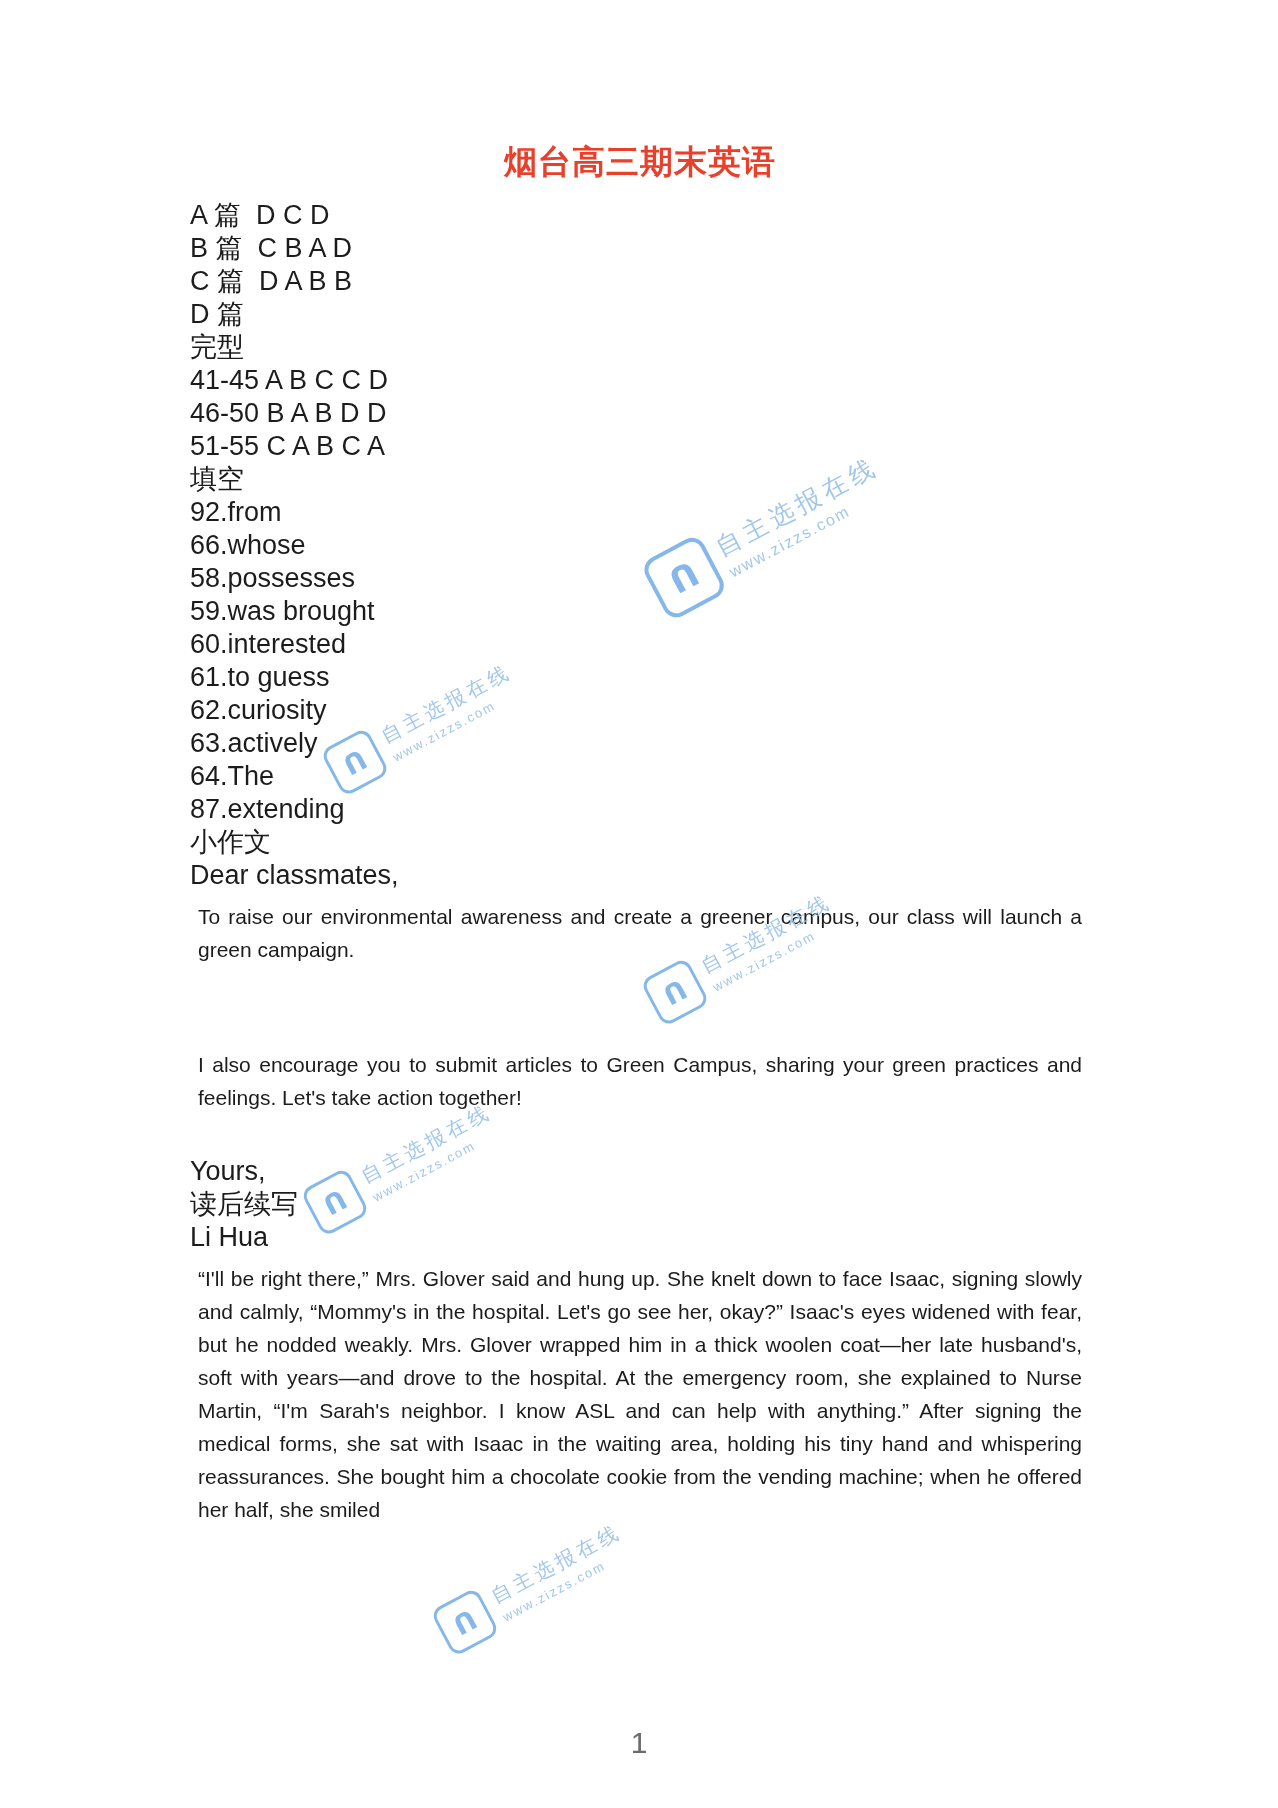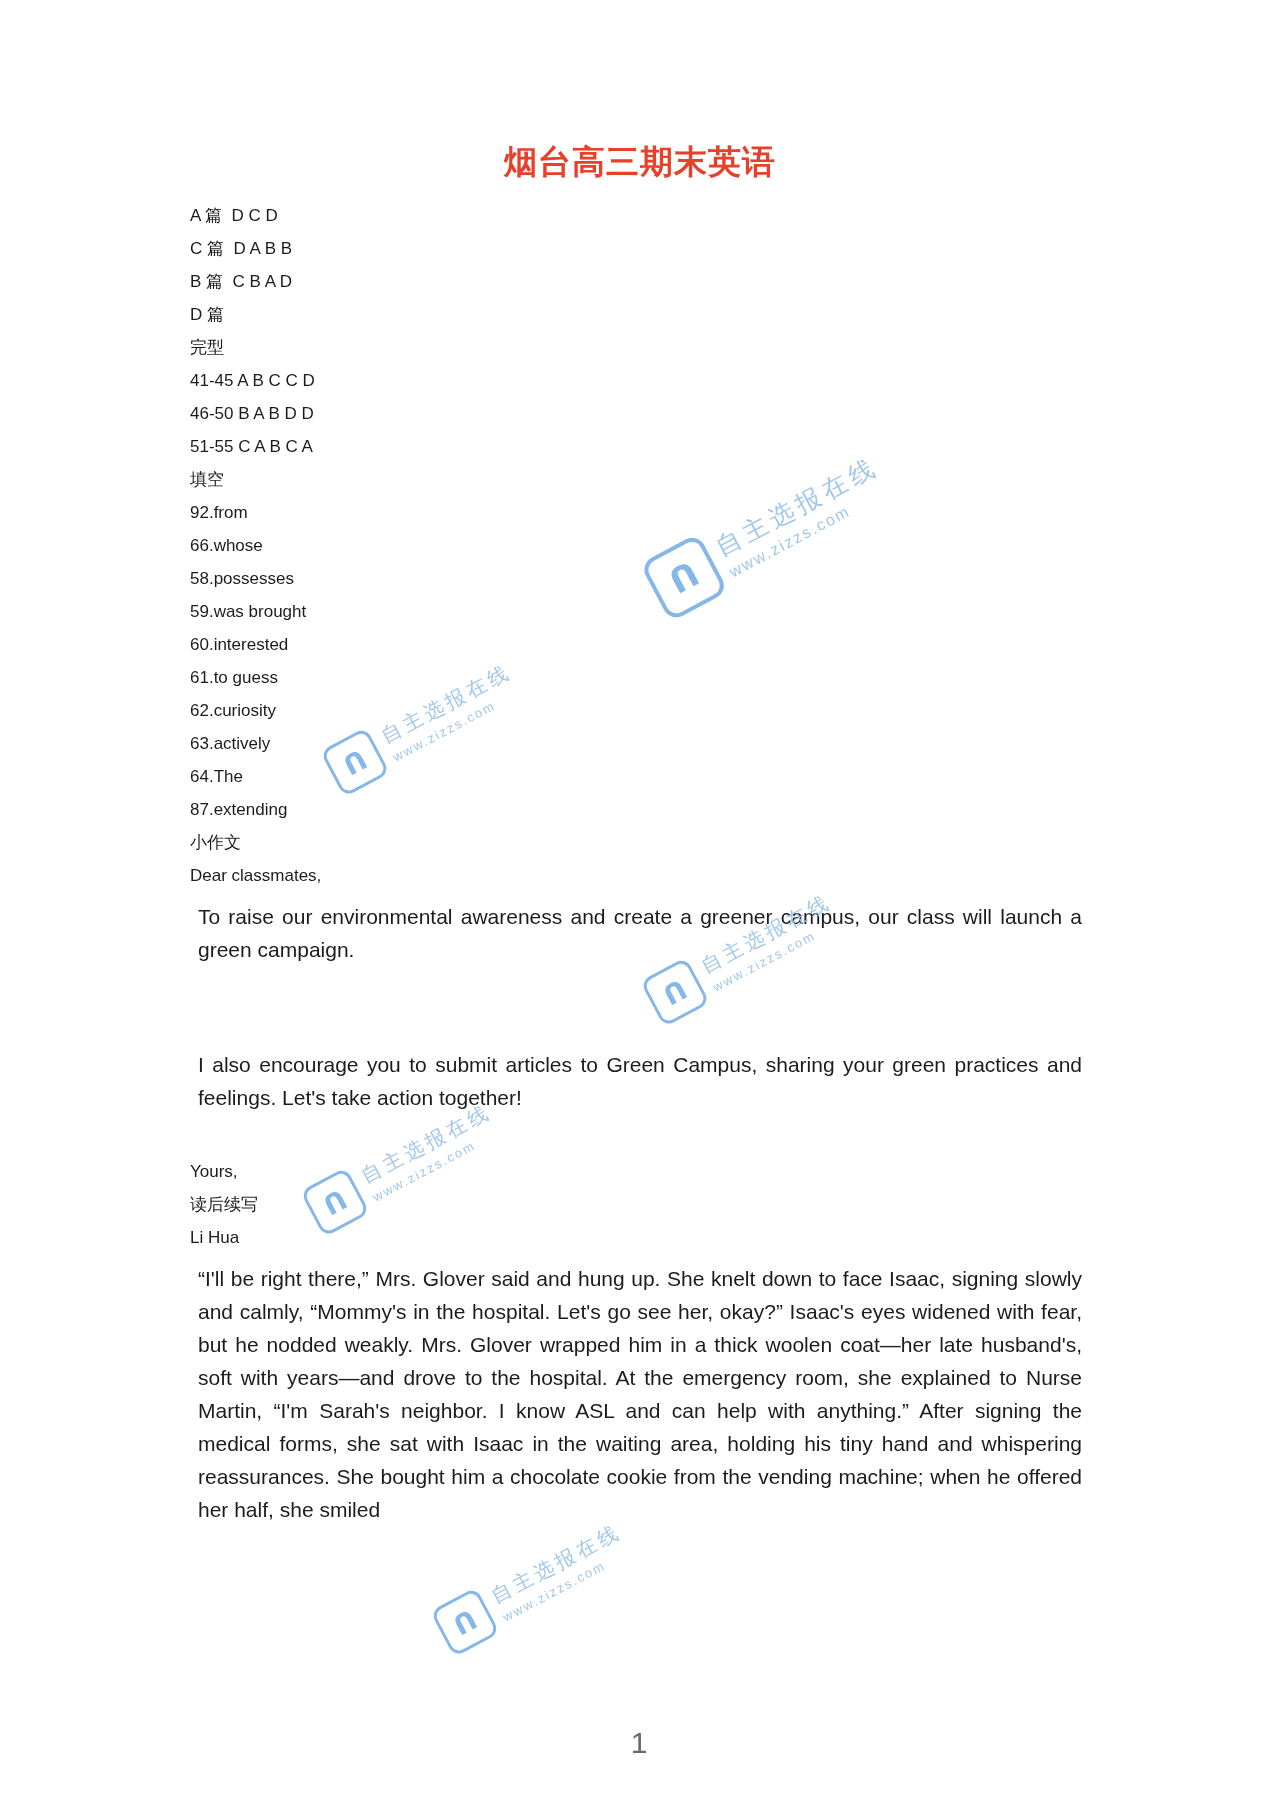--- a/index.html
+++ b/index.html
@@ -29,21 +29,21 @@
     color: #e8402a;
     font-size: 33px;
     font-weight: bold;
     letter-spacing: 1px;
     margin: 0;
     padding-top: 140px;
     padding-bottom: 14px;
     font-family: Liberation Sans, sans-serif;
   }
   .line {
-    font-size: 17px;
+    font-size: 27px;
     line-height: 33px;
     white-space: pre-wrap;
     color: #1c1c1c;
   }
   .para {
     font-size: 21px;
     line-height: 33px;
     text-align: justify;
     text-justify: inter-word;
     color: #1c1c1c;
@@ -115,22 +115,22 @@
 </head>
 <body>
 
 <div class="page">
 
   <div class="content">
 
     <h1 class="doc-title">烟台高三期末英语</h1>
 
     <div class="line">A 篇  D C D</div>
+    <div class="line">B 篇  C B A D</div>
     <div class="line">C 篇  D A B B</div>
-    <div class="line">B 篇  C B A D</div>
     <div class="line">D 篇</div>
     <div class="line">完型</div>
     <div class="line">41-45 A B C C D</div>
     <div class="line">46-50 B A B D D</div>
     <div class="line">51-55 C A B C A</div>
     <div class="line">填空</div>
     <div class="line">92.from</div>
     <div class="line">66.whose</div>
     <div class="line">58.possesses</div>
     <div class="line">59.was brought</div>

